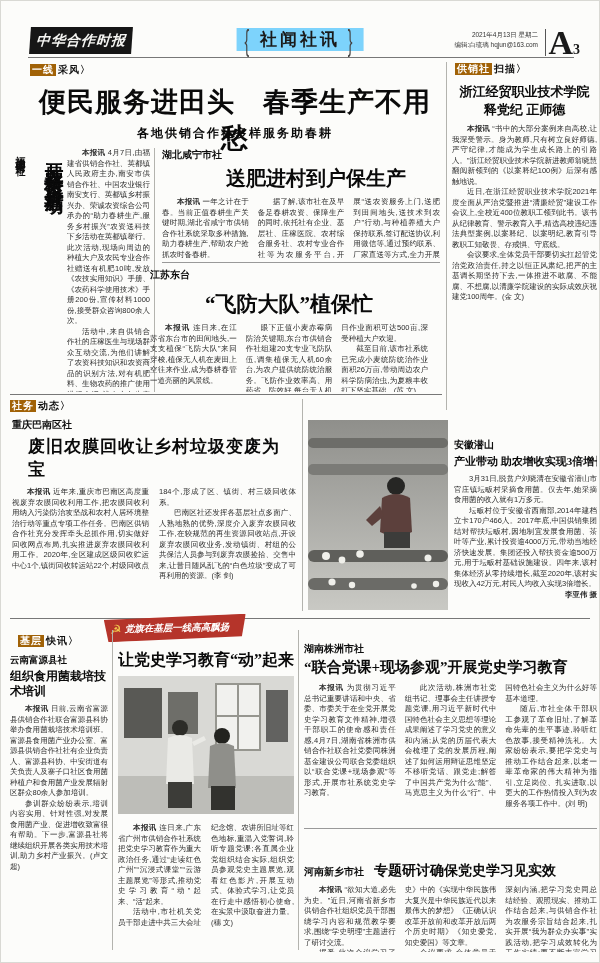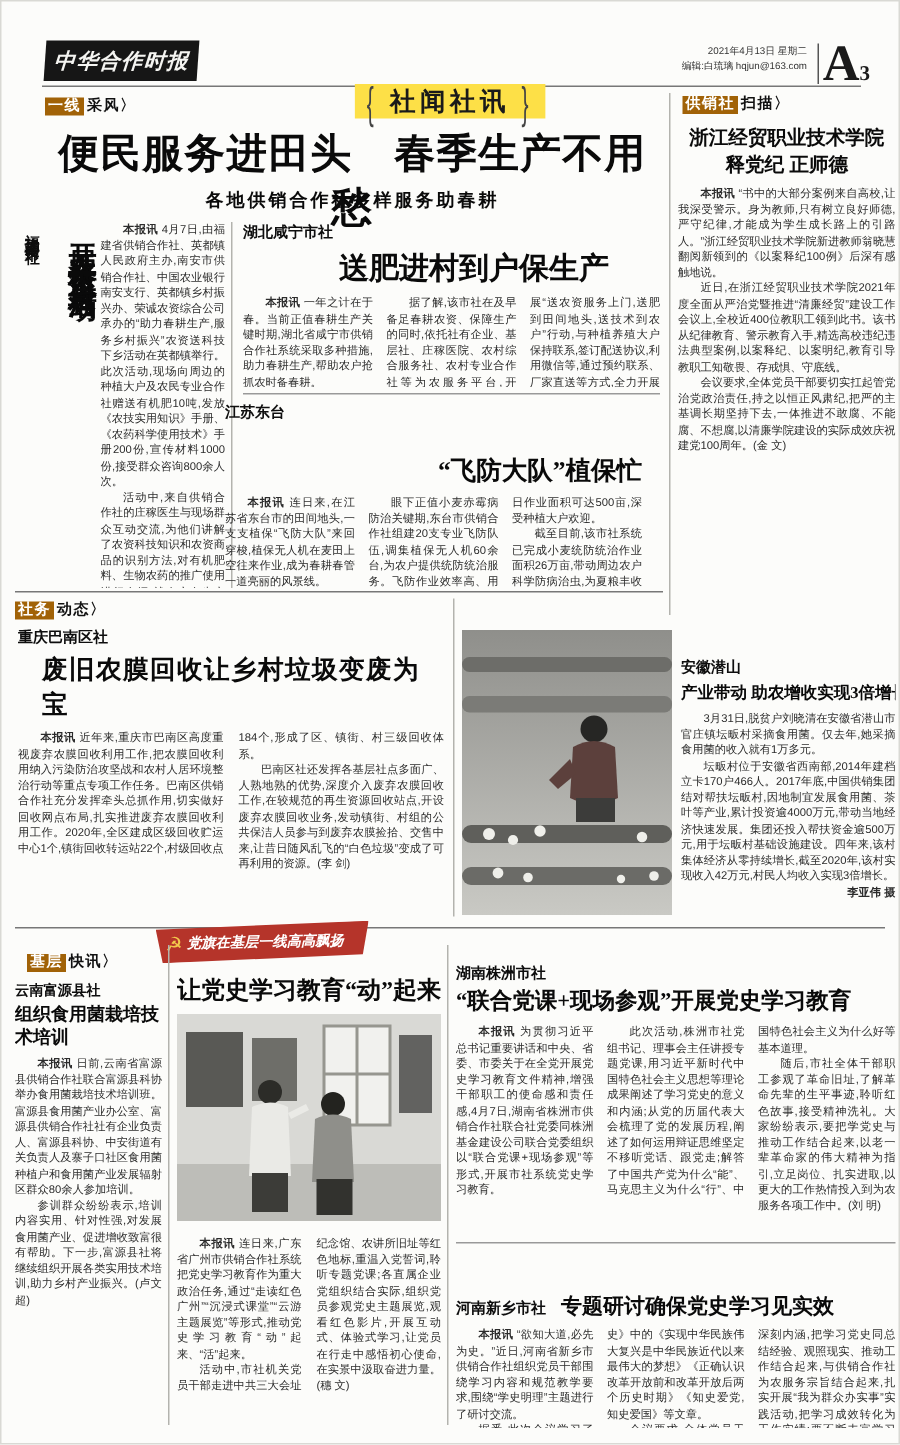--- a/index.html
+++ b/index.html
@@ -19,21 +19,21 @@
   .tag .box { background:#a16207; color:#fff; padding:0 2px 1px 2px; margin-right:2px; }
   .cols-2 { column-count:2; column-gap:10px; }
   .cols-3 { column-count:3; column-gap:9px; }
   .headline { color:#0a0a0a; font-weight:bold; }
   .credit { text-align:right; font-weight:bold; }
   
   .logo { position:absolute; left:30px; top:27px; width:102px; height:27px; background:#161616;
           color:#f5f5f2; display:flex; align-items:center; justify-content:center;
           font-family:"Liberation Serif","DejaVu Serif",serif; font-style:italic; font-weight:bold;
           font-size:14px; letter-spacing:1px; transform:skewX(-4deg); }
-  .hdr-title { position:absolute; left:50%; top:56px; transform:translateX(-50%); background:#fde047;
+  .hdr-title { position:absolute; left:50%; top:28px; transform:translateX(-50%); background:#7dd3fc;
                padding:0 8px; font-size:17px; font-weight:bold; letter-spacing:3px; white-space:nowrap; }
   .hdr-title .brk { display:inline-block; transform:scaleY(2.1); font-weight:normal; font-size:14px; color:#444; }
   .hdr-right { position:absolute; right:62px; top:30px; text-align:right; font-size:6.5px;
                line-height:10px; color:#333; }
   .pageno { position:absolute; right:20px; top:24px; font-family:"Liberation Serif","DejaVu Serif",serif; }
   .pageno .letter { font-size:34px; font-weight:bold; }
   .pageno .num { font-size:14px; font-weight:bold; }
   
   .flag { position:absolute; left:104px; top:615px; width:142px; height:26px; background:#b5342a;
           clip-path:polygon(0 14%, 100% 0, 97% 86%, 3% 100%); display:flex; align-items:center;
@@ -101,21 +101,21 @@
     <div class="serif headline" style="text-align:center; font-size:20px; margin:3px 0 5px 30px;">送肥进村到户保生产</div>
     <div class="body-text cols-3" style="height:66px;">
       <p><span class="lead-label">本报讯</span> <span>一年之计在于春。当前正值春耕生产关键时期,湖北省咸宁市供销合作社系统采取多种措施,助力春耕生产,帮助农户抢抓农时备春耕。</span></p>
       <p>据了解,该市社在及早备足春耕农资、保障生产的同时,依托社有企业、基层社、庄稼医院、农村综合服务社、农村专业合作社等为农服务平台,开展“送农资服务上门,送肥到田间地头,送技术到农户”行动,与种植养殖大户保持联系,签订配送协议,利用微信等,通过预约联系、厂家直送等方式,全力开展送肥到村、到户、到田间地头服务,为经营困难的农民解决绿色生产难题,解决了农村劳动力不足和资金周转难题。(魏 文)</p>
     </div>
   </div>
   <div class="hrule" style="left:162px; top:262px; width:278px; background:#999;"></div>
 
   <div class="abs" style="left:150px; top:268px; width:278px; height:124px; overflow:hidden;">
     <div class="kicker">江苏东台</div>
-    <div class="serif headline" style="text-align:right; font-size:17px; margin:20px 0 5px 0;">“飞防大队”植保忙</div>
+    <div class="serif headline" style="text-align:center; font-size:21px; margin:8px 0 5px 0;">“飞防大队”植保忙</div>
     <div class="body-text cols-3" style="height:80px;">
       <p><span class="lead-label">本报讯</span> <span>连日来,在江苏省东台市的田间地头,一支支植保“飞防大队”来回穿梭,植保无人机在麦田上空往来作业,成为春耕春管一道亮丽的风景线。</span></p>
       <p>眼下正值小麦赤霉病防治关键期,东台市供销合作社组建20支专业飞防队伍,调集植保无人机60余台,为农户提供统防统治服务。飞防作业效率高、用药省、防效好,每台无人机日作业面积可达500亩,深受种植大户欢迎。</p>
       <p>截至目前,该市社系统已完成小麦统防统治作业面积26万亩,带动周边农户科学防病治虫,为夏粮丰收打下坚实基础。(苏 文)</p>
     </div>
   </div>
 
   <div class="hrule" style="left:10px; top:394px; width:432px;"></div>
   <div class="tag" style="left:10px; top:399px;">
     <span class="box">社务</span><span>动态〉</span>

